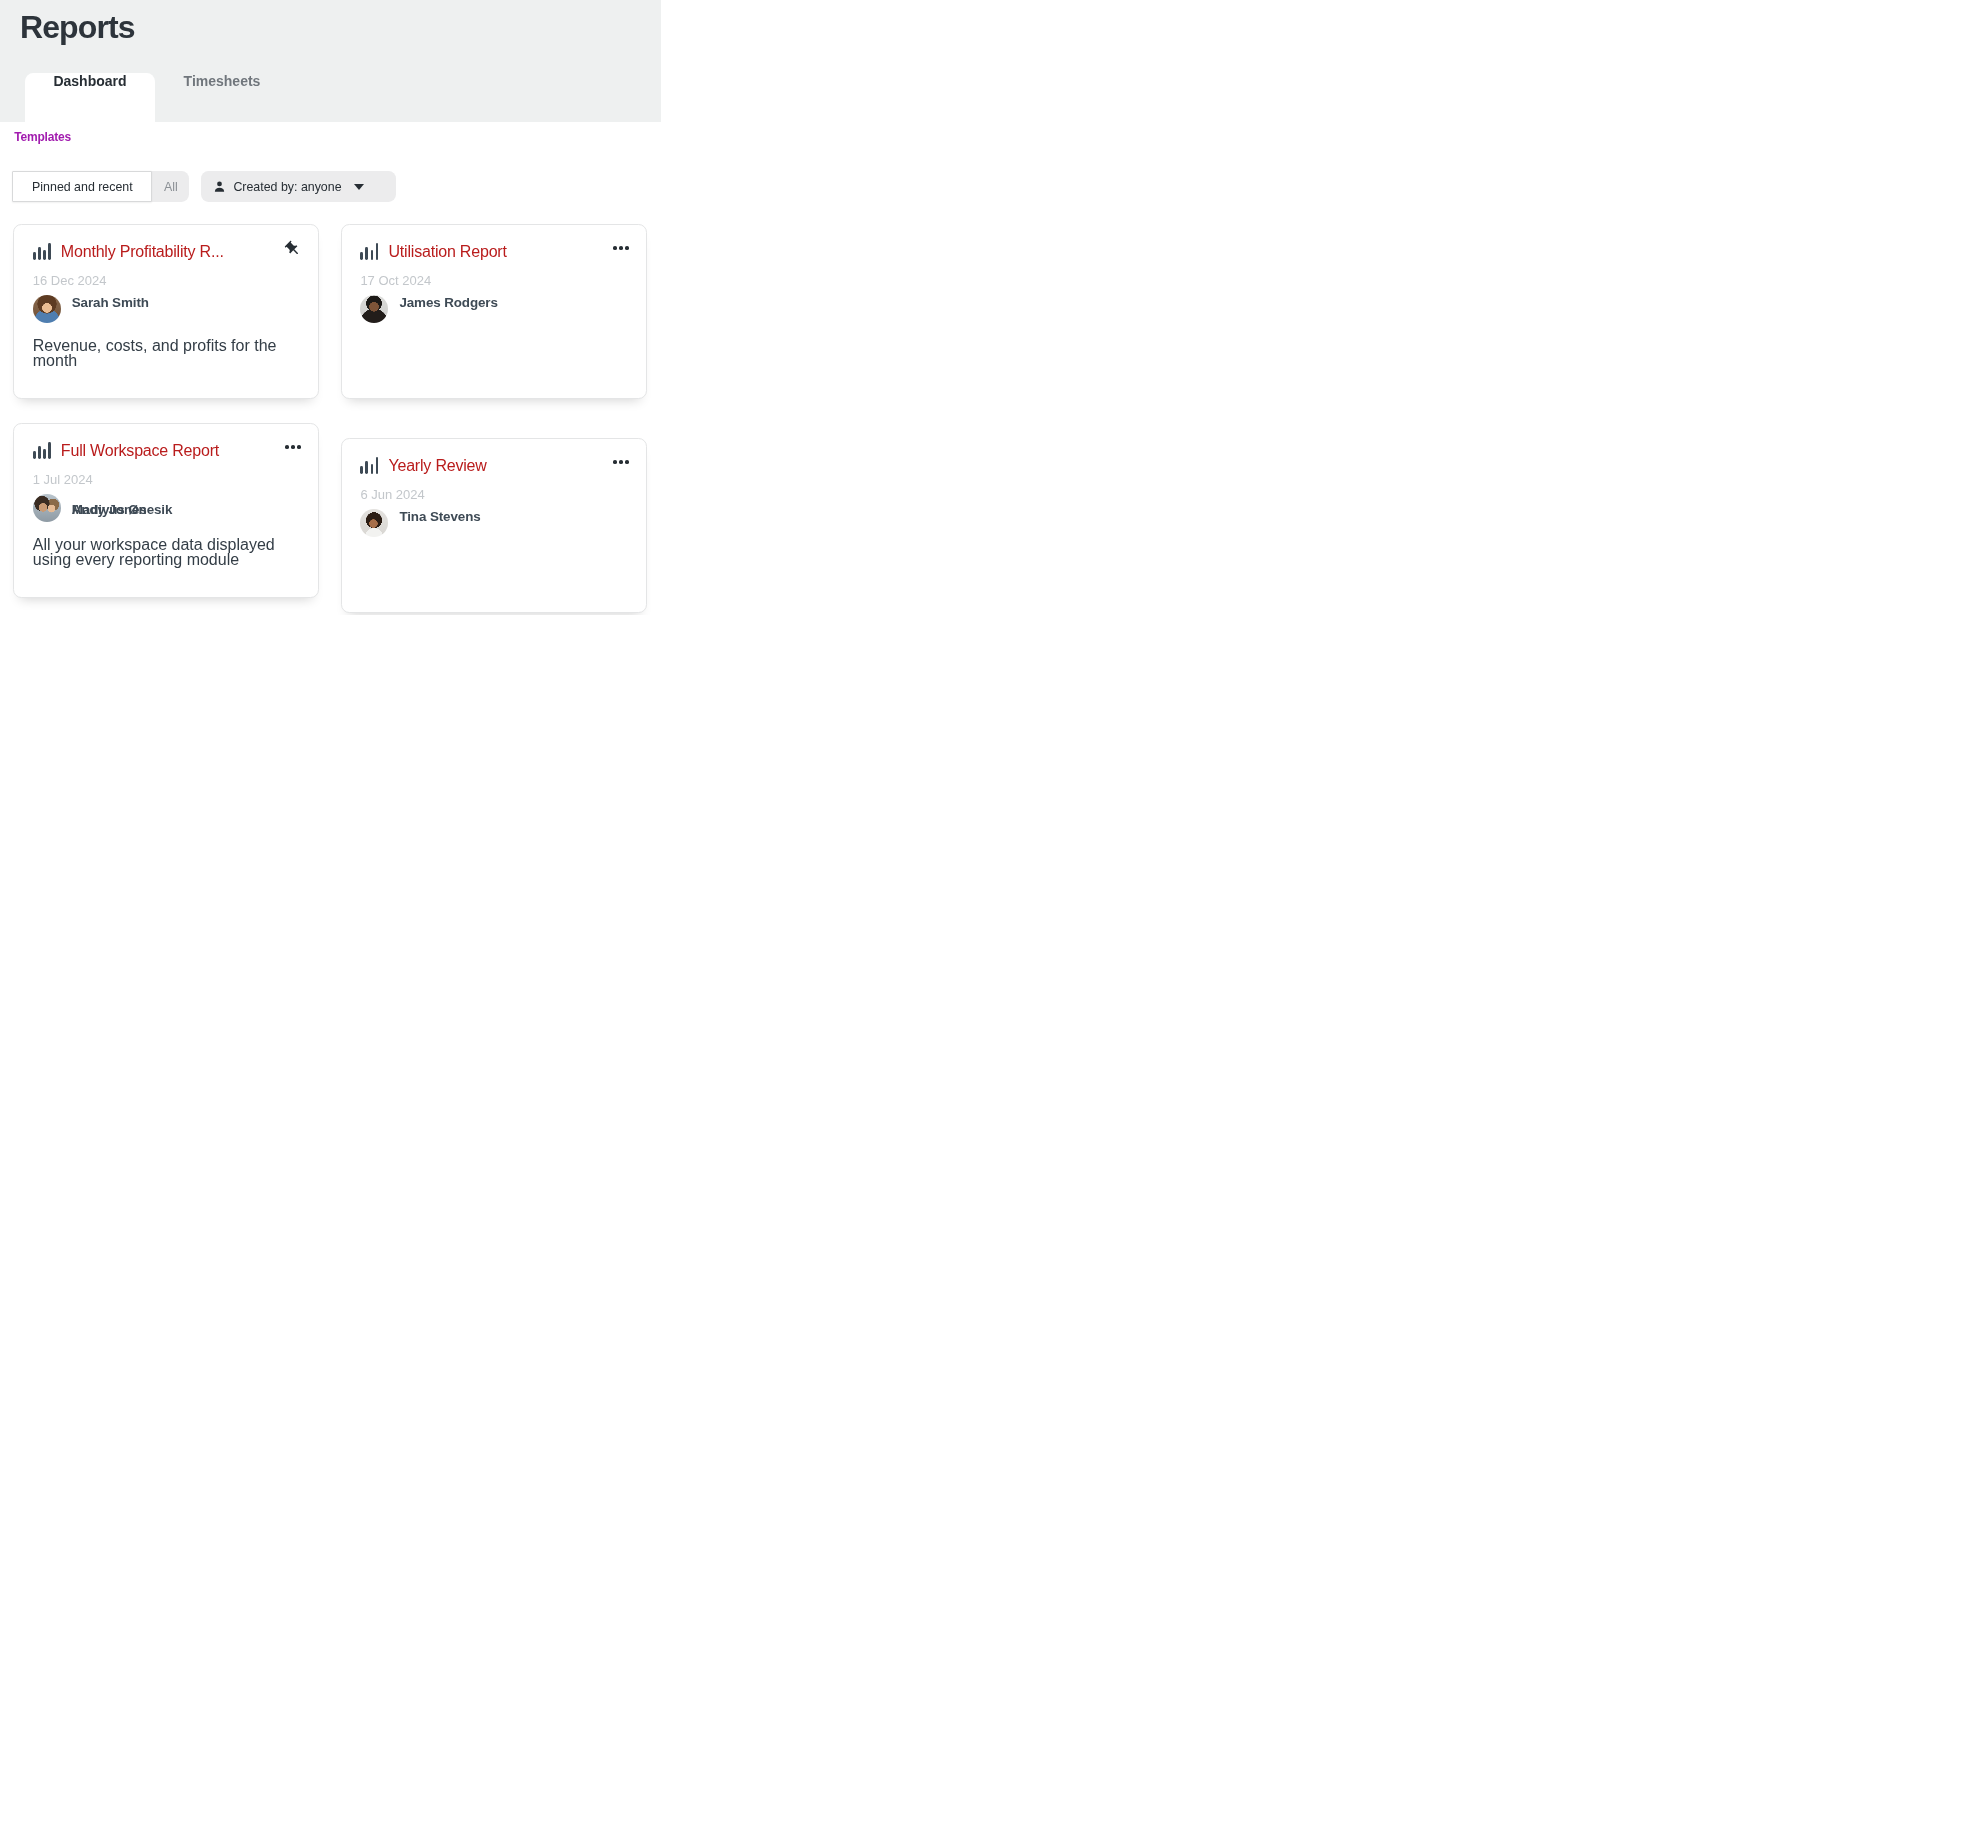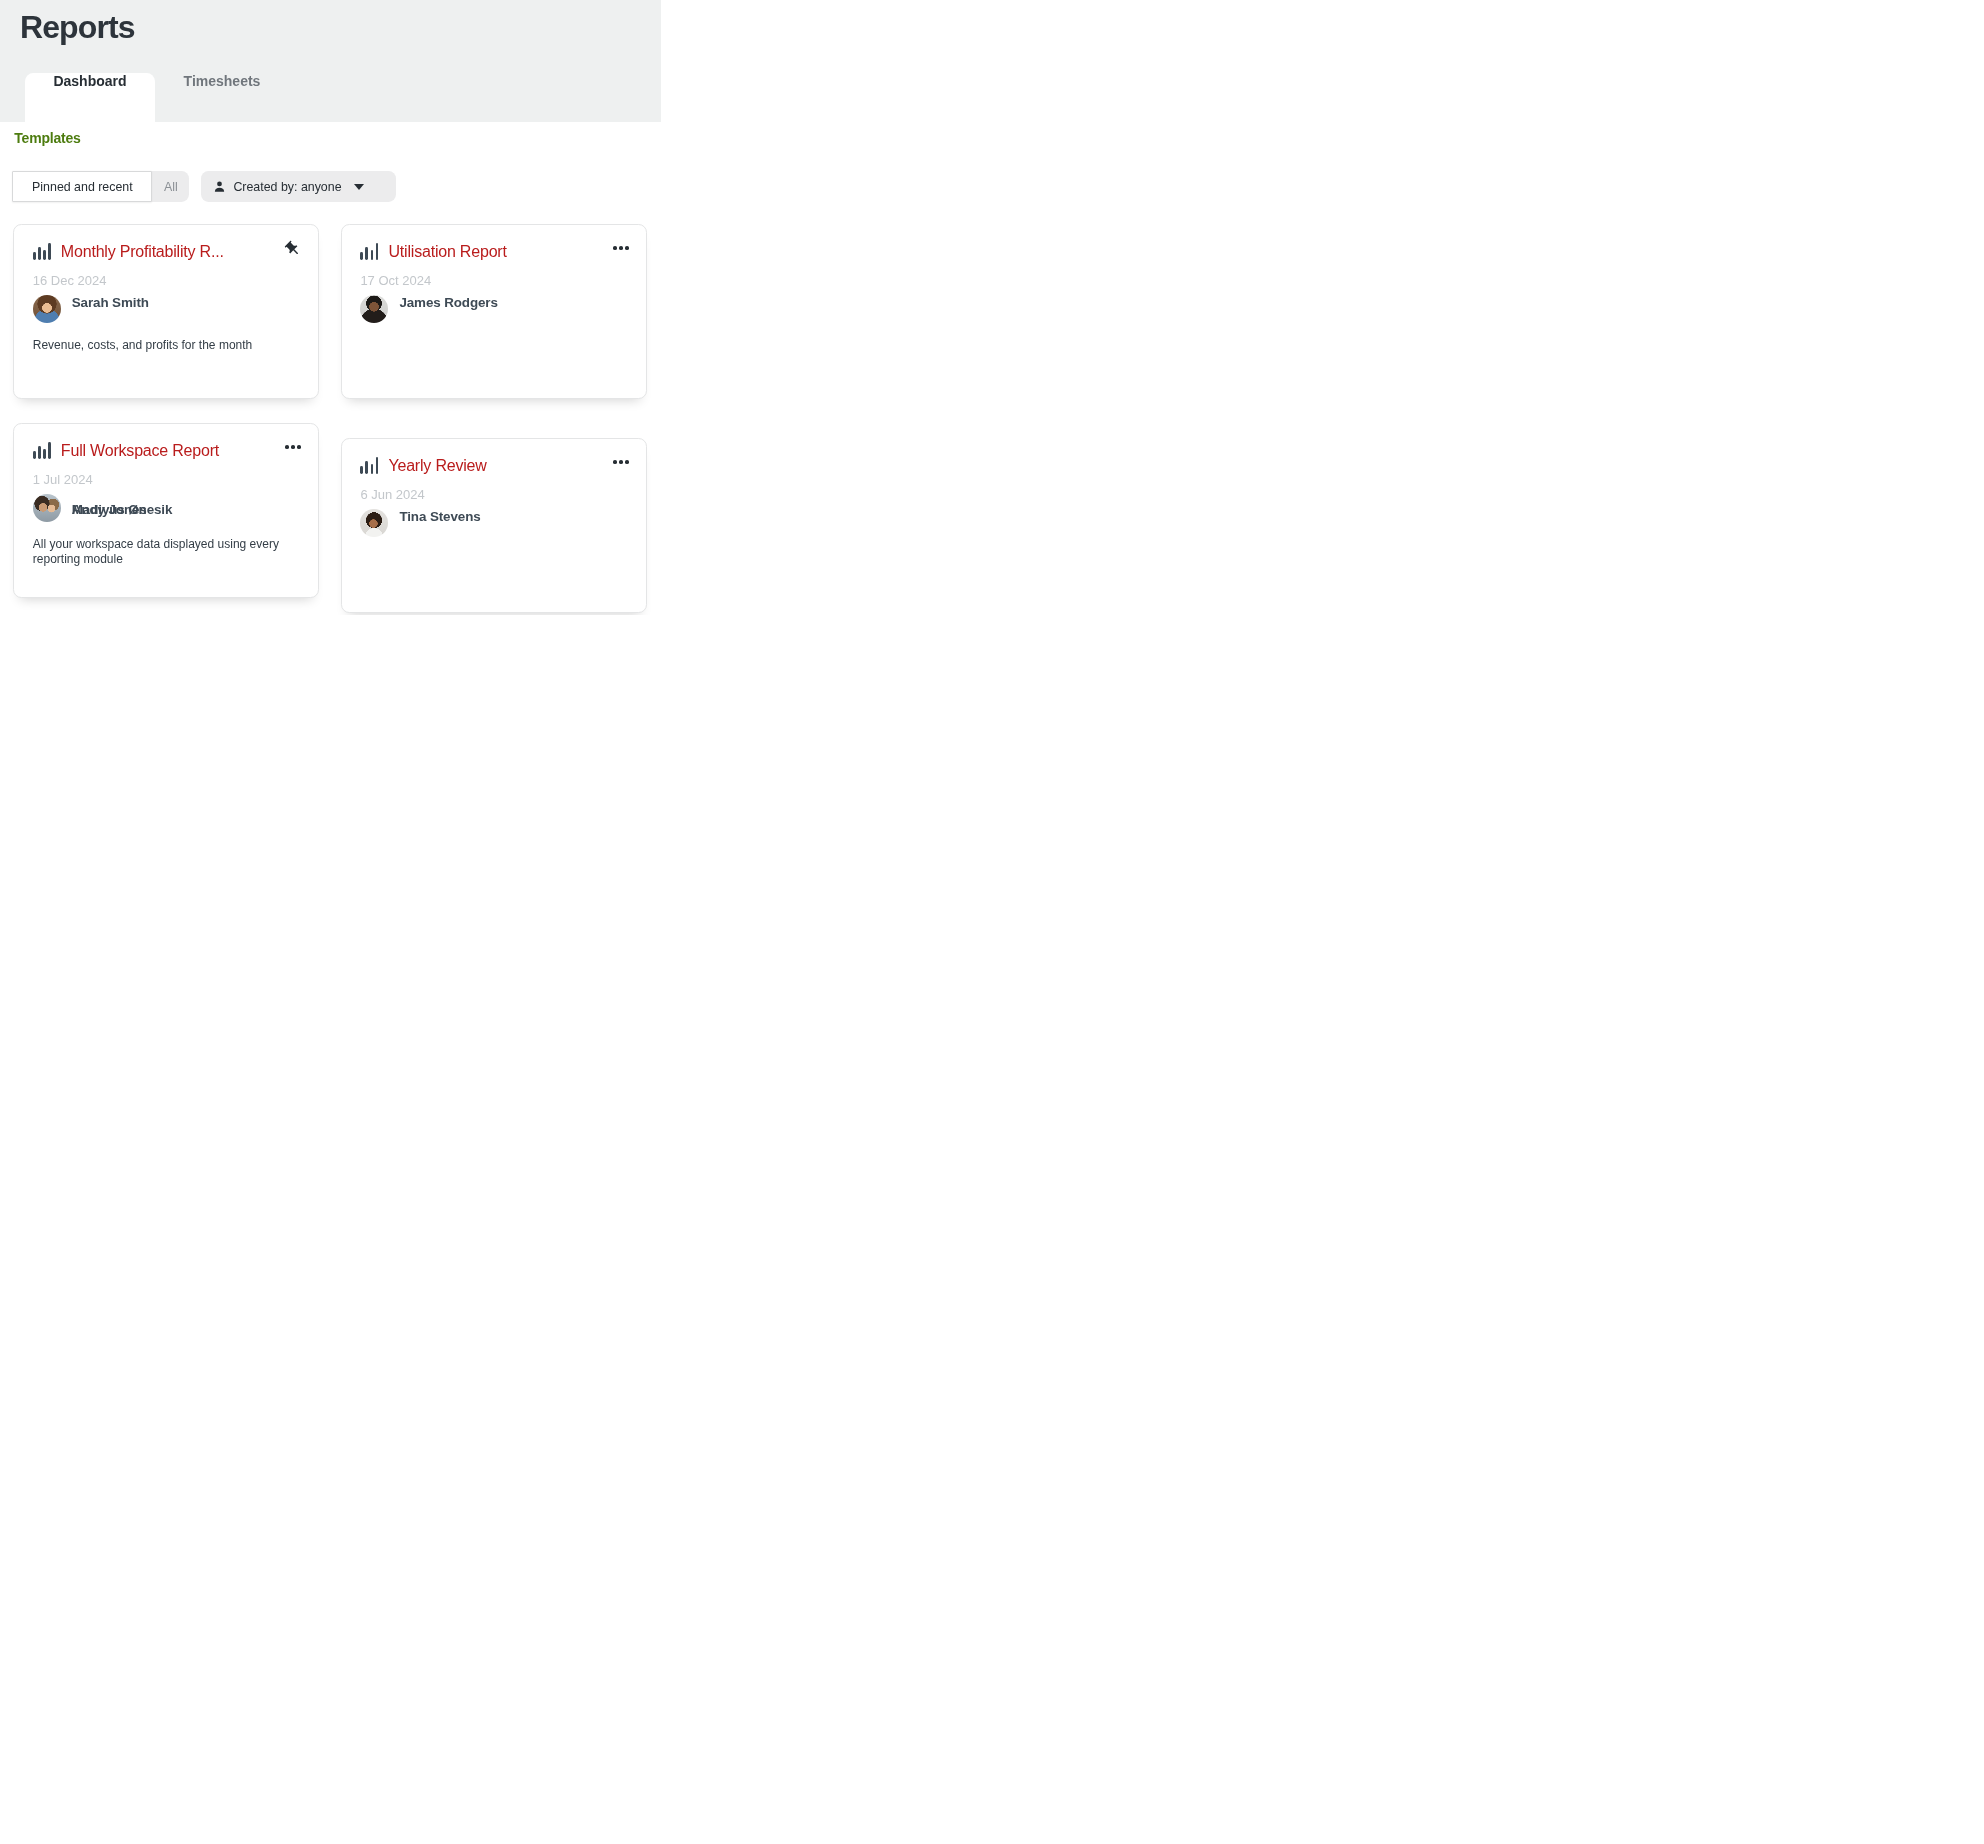--- a/index.html
+++ b/index.html
@@ -9,22 +9,22 @@
   
   .header-bar{position:absolute;left:0;top:0;width:100%;height:122px;background:#eef0f0;}
   .page-title{position:absolute;left:20px;top:9.2px;font-size:32px;font-weight:bold;
               color:#2d343b;letter-spacing:-0.9px;}
   .tab{position:absolute;top:73px;height:49px;display:flex;
        justify-content:center;font-size:14px;font-weight:bold;cursor:pointer;}
   .tab-active{left:25px;width:130px;background:#ffffff;border-radius:8.3px 8.3px 0 0;color:#272e34;}
   .tab-inactive{left:155px;width:134px;color:#70767c;}
 
   
-  .templates-heading{position:absolute;left:14.3px;top:130px;font-size:14px;font-weight:bold;
-                     color:#4d7c0f;letter-spacing:-0.2px;}
+  .templates-heading{position:absolute;left:14.3px;top:130px;font-size:12px;font-weight:bold;
+                     color:#a21caf;letter-spacing:-0.2px;}
 
   .seg{position:absolute;left:12.4px;top:171px;width:177px;height:31px;
        background:#ececed;border-radius:7.4px;}
   .seg-selected{position:absolute;left:0;top:0;width:140px;height:31px;background:#ffffff;
        border:0.9px solid #d8d9da;border-radius:1px;box-sizing:border-box;display:flex;
        align-items:center;justify-content:center;font-size:12.4px;color:#272e34;
        box-shadow:0 0.9px 1.8px rgba(0,0,0,0.06);cursor:pointer;}
   .seg-all{position:absolute;left:140px;top:0;width:37px;height:31px;display:flex;
        align-items:center;justify-content:center;font-size:12.4px;color:#8b9095;cursor:pointer;}
 
@@ -56,21 +56,21 @@
   .dots i{width:3.7px;height:3.7px;border-radius:50%;background:#272e34;display:block;}
 
   .card-date{position:absolute;left:18.4px;top:48px;font-size:13px;color:#c3c7cb;}
 
   .card-person{position:absolute;left:18.4px;top:70px;display:flex;gap:11px;height:29px;}
   .avatar{width:28px;height:28px;border-radius:50%;flex:0 0 auto;}
   .person-name{font-size:13.4px;font-weight:bold;color:#3e4a55;letter-spacing:-0.1px;white-space:nowrap;}
   .names-stack{position:relative;height:29px;min-width:152px;}
   .names-stack .person-name{position:absolute;left:0;top:50%;transform:translateY(-50%);}
 
-  .card-desc{position:absolute;left:18.4px;top:113px;right:18.4px;font-size:12px;
+  .card-desc{position:absolute;left:18.4px;top:113px;right:18.4px;font-size:16px;
              line-height:15px;color:#333d46;}
 
   
   .av-sarah{background:
      radial-gradient(circle at 50% 46%, #e9bc92 0 23%, rgba(0,0,0,0) 24%),
      radial-gradient(circle at 50% 32%, #5d3b22 0 40%, rgba(0,0,0,0) 41%),
      radial-gradient(circle at 50% 96%, #4f7eb0 0 42%, rgba(0,0,0,0) 43%),
      linear-gradient(#8a6a4e,#6e4f36);}
   .av-james{background:
      radial-gradient(circle at 50% 42%, #7d5438 0 22%, rgba(0,0,0,0) 23%),

